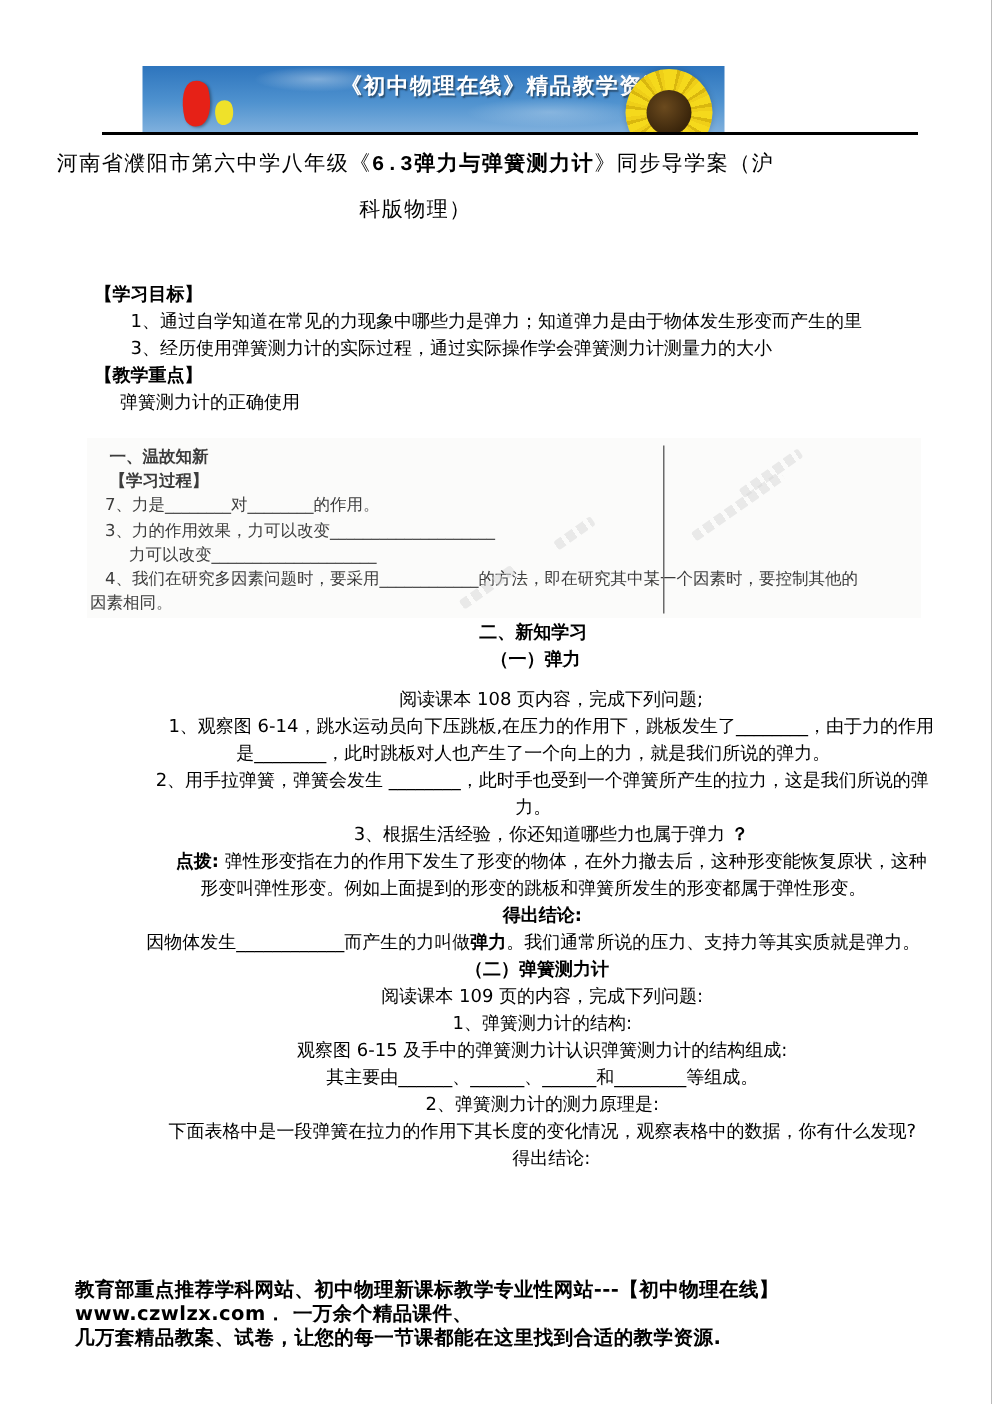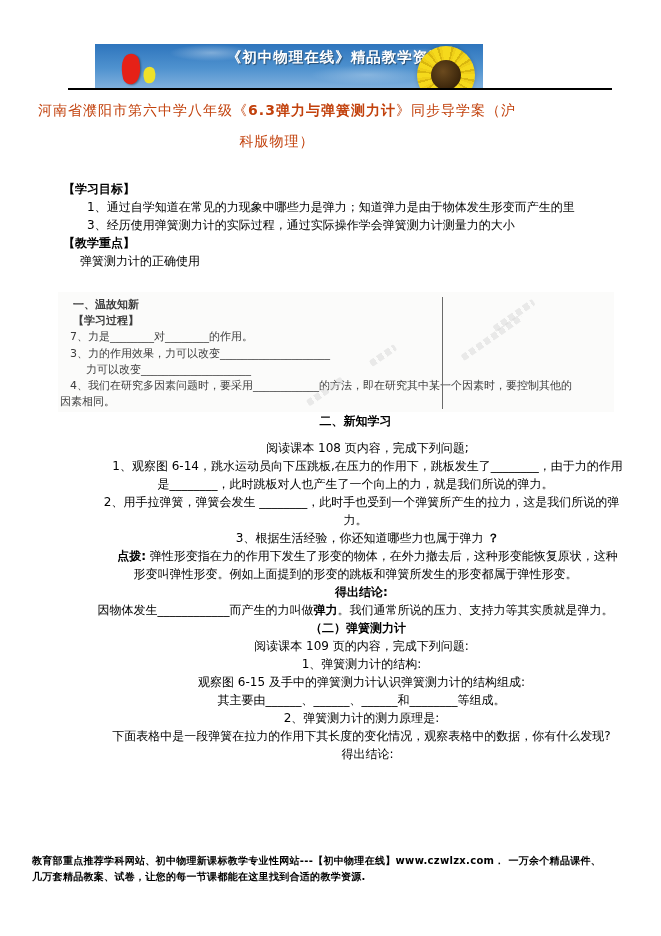--- a/index.html
+++ b/index.html
@@ -47,26 +47,26 @@
     box-shadow:0 0 4px rgba(0,0,0,.2);
   }
   .sunflower::after{
     content:"";position:absolute;inset:14px;border-radius:50%;
     background:radial-gradient(circle at 40% 38%,#6b4a1e,#3a250b 70%);
   }
   .banner-rule{position:absolute;left:68px;top:88px;width:544px;height:2px;background:#000;}
   
   .doc-title{
     position:absolute;left:0;top:95px;width:554px;text-align:center;
-    color:#c2410c;font-size:14px;line-height:31px;letter-spacing:1px;
+    color:#000000;font-size:14px;line-height:31px;letter-spacing:1px;font-family:Liberation Mono, monospace;
   }
   .doc-title .b{font-weight:700;}
   
   .part{position:absolute;left:63px;width:585px;font-size:12px;line-height:18px;}
-  .part1{top:180px;}
+  .part1{top:187px;}
   .part2{top:412px;text-align:center;}
   .doc-line{white-space:nowrap;}
   .doc-line .b{font-weight:700;}
   
   .ws-image{
     position:absolute;left:58px;top:292px;width:556px;height:120px;
     background:#fbfbfa;
   }
   .ws-lines{
     position:absolute;left:2px;top:5px;width:540px;
@@ -77,22 +77,22 @@
     position:absolute;height:7px;border-radius:2px;opacity:.5;
     background:repeating-linear-gradient(90deg,#d7d7d7 0 6px,transparent 6px 9px);
     transform:rotate(-35deg);
   }
   .wm1{left:398px;top:42px;width:72px;}
   .wm2{left:432px;top:20px;width:48px;}
   .wm3{left:246px;top:96px;width:42px;}
   .wm4{left:310px;top:60px;width:30px;}
   
   .footer{
-    position:absolute;left:32px;top:853px;width:596px;
-    font-size:10px;font-weight:700;line-height:16px;color:#000;
+    position:absolute;left:50px;top:853px;width:596px;
+    font-size:13px;font-weight:700;line-height:16px;color:#000;
     letter-spacing:.3px;
   }
 </style>
 </head>
 <body>
 
 <div class="page">
 
   <div class="banner">
     <div class="flame">
@@ -133,20 +133,21 @@
       </div>
     <div class="ws-divider"></div>
     <i class="wm wm1"></i>
     <i class="wm wm2"></i>
     <i class="wm wm3"></i>
     <i class="wm wm4"></i>
   </div>
 
   <div class="part part2">
       <div class="doc-line" style="padding-left: 0px;"><span class="b">二、新知学习</span></div>
+      <div class="doc-line" style="padding-left: 3px;"><span class="b">（一）弹力</span></div>
       <div class="doc-line" style="padding-left: 24px; margin-top: 9px;"><span>阅读课本 108 页内容，完成下列问题;</span></div>
       <div class="doc-line" style="padding-left: 24px;"><span>1、观察图 6-14，跳水运动员向下压跳板,在压力的作用下，跳板发生了________，由于力的作用</span></div>
       <div class="doc-line" style="padding-left: 0px;"><span>是________，此时跳板对人也产生了一个向上的力，就是我们所说的弹力。</span></div>
       <div class="doc-line" style="padding-left: 12px;"><span>2、用手拉弹簧，弹簧会发生 ________，此时手也受到一个弹簧所产生的拉力，这是我们所说的弹</span></div>
       <div class="doc-line" style="padding-left: 0px;"><span>力。</span></div>
       <div class="doc-line" style="padding-left: 24px;"><span>3、根据生活经验，你还知道哪些力也属于弹力 </span><span class="b">？</span></div>
       <div class="doc-line" style="padding-left: 24px;"><span class="b">点拨:</span><span> 弹性形变指在力的作用下发生了形变的物体，在外力撤去后，这种形变能恢复原状，这种</span></div>
       <div class="doc-line" style="padding-left: 0px;"><span>形变叫弹性形变。例如上面提到的形变的跳板和弹簧所发生的形变都属于弹性形变。</span></div>
       <div class="doc-line" style="padding-left: 12px;"><span class="b">得出结论:</span></div>
       <div class="doc-line" style="padding-left: 0px;"><span>因物体发生____________而产生的力叫做</span><span class="b">弹力</span><span>。我们通常所说的压力、支持力等其实质就是弹力。</span></div>

